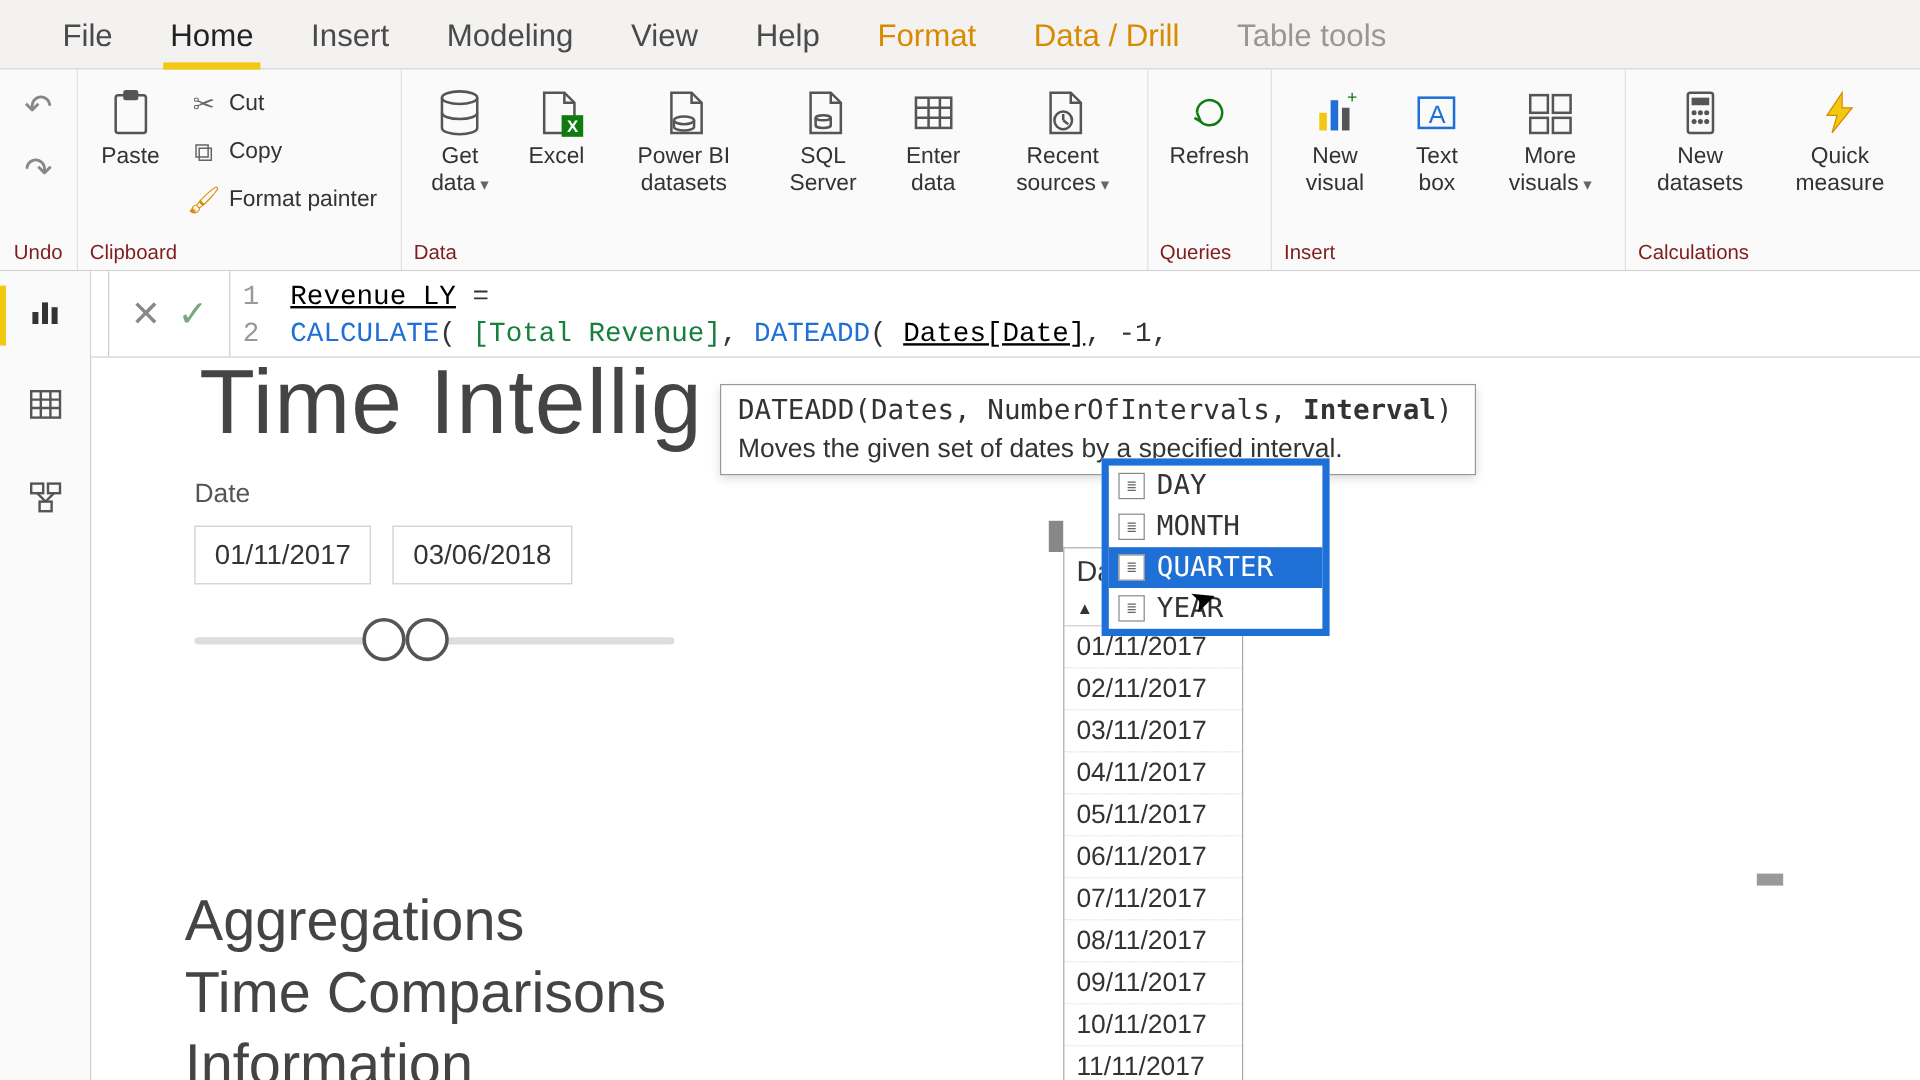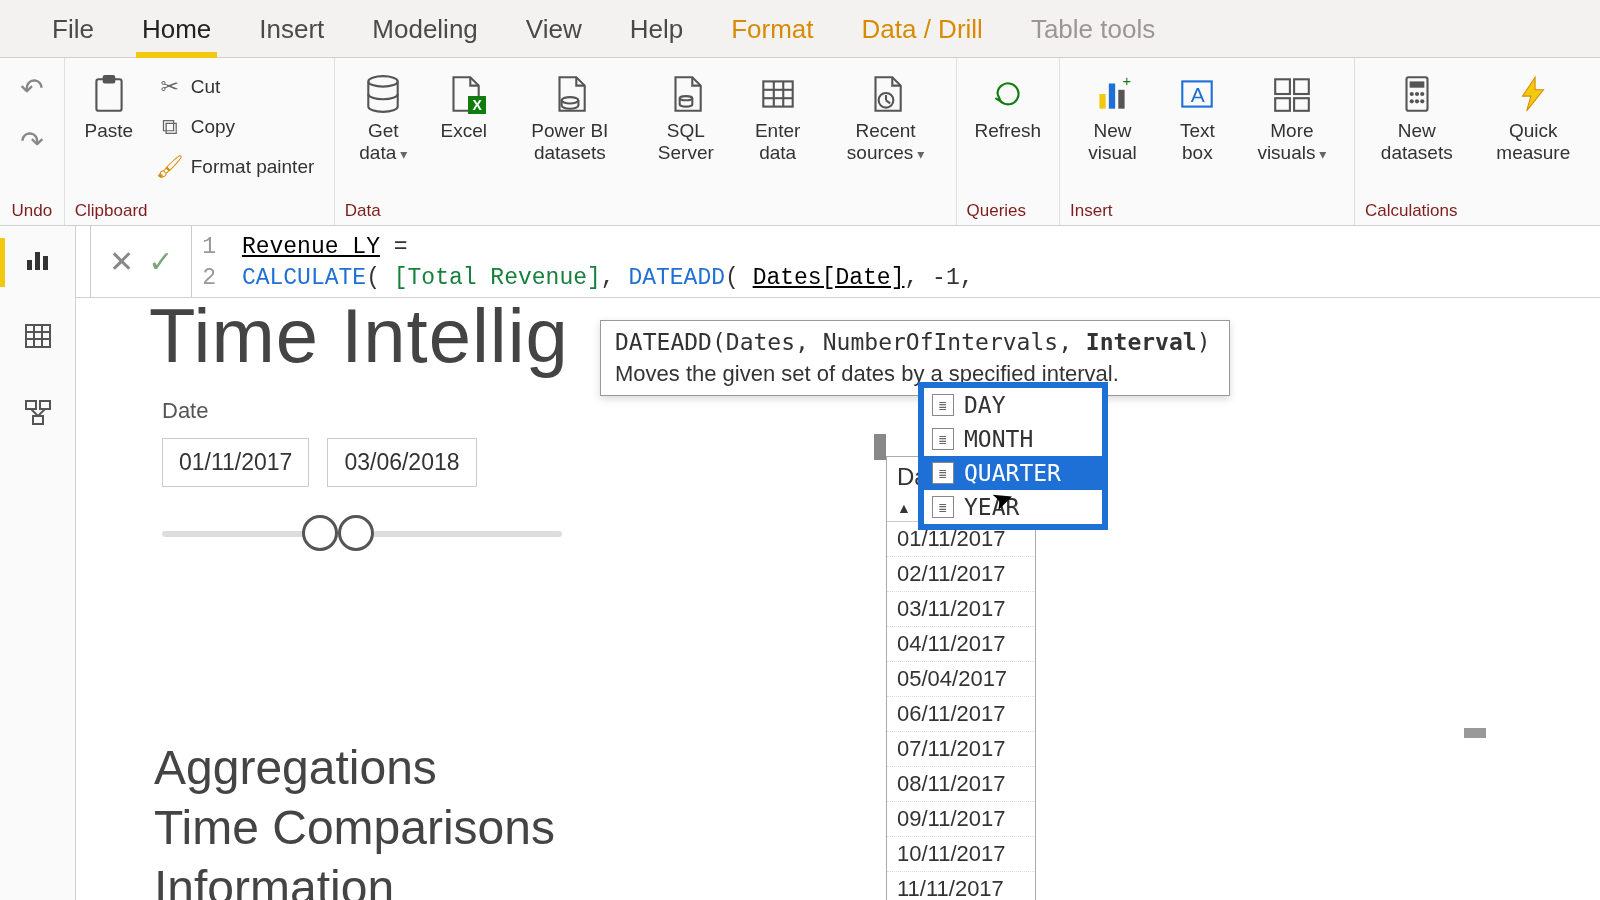--- a/index.html
+++ b/index.html
@@ -276,21 +276,21 @@
   .canvas {
     position: absolute;
     left: 76px;
     top: 298px;
     right: 0;
     bottom: 0;
     overflow: hidden;
   }
   .title-text {
     position: absolute;
-    left: 73px;
+    left: 90px;
     top: -6px;
     font-size: 76px;
     color: #444;
     font-weight: 300;
     letter-spacing: 1px;
   }
 
   .slicer {
     position: absolute;
     left: 86px;
@@ -712,21 +712,21 @@
   <div class="date-col-resize"></div>
   <div class="date-col" id="date-col">
     <div class="date-col-h">
       <span>Date</span><br>
       <span class="sort">▲</span>
     </div>
   <div class="date-cell">01/11/2017</div>
       <div class="date-cell">02/11/2017</div>
       <div class="date-cell">03/11/2017</div>
       <div class="date-cell">04/11/2017</div>
-      <div class="date-cell">05/04/2017</div>
+      <div class="date-cell">05/11/2017</div>
       <div class="date-cell">06/11/2017</div>
       <div class="date-cell">07/11/2017</div>
       <div class="date-cell">08/11/2017</div>
       <div class="date-cell">09/11/2017</div>
       <div class="date-cell">10/11/2017</div>
       <div class="date-cell">11/11/2017</div>
     </div>
 </div>
 
 </body></html>

